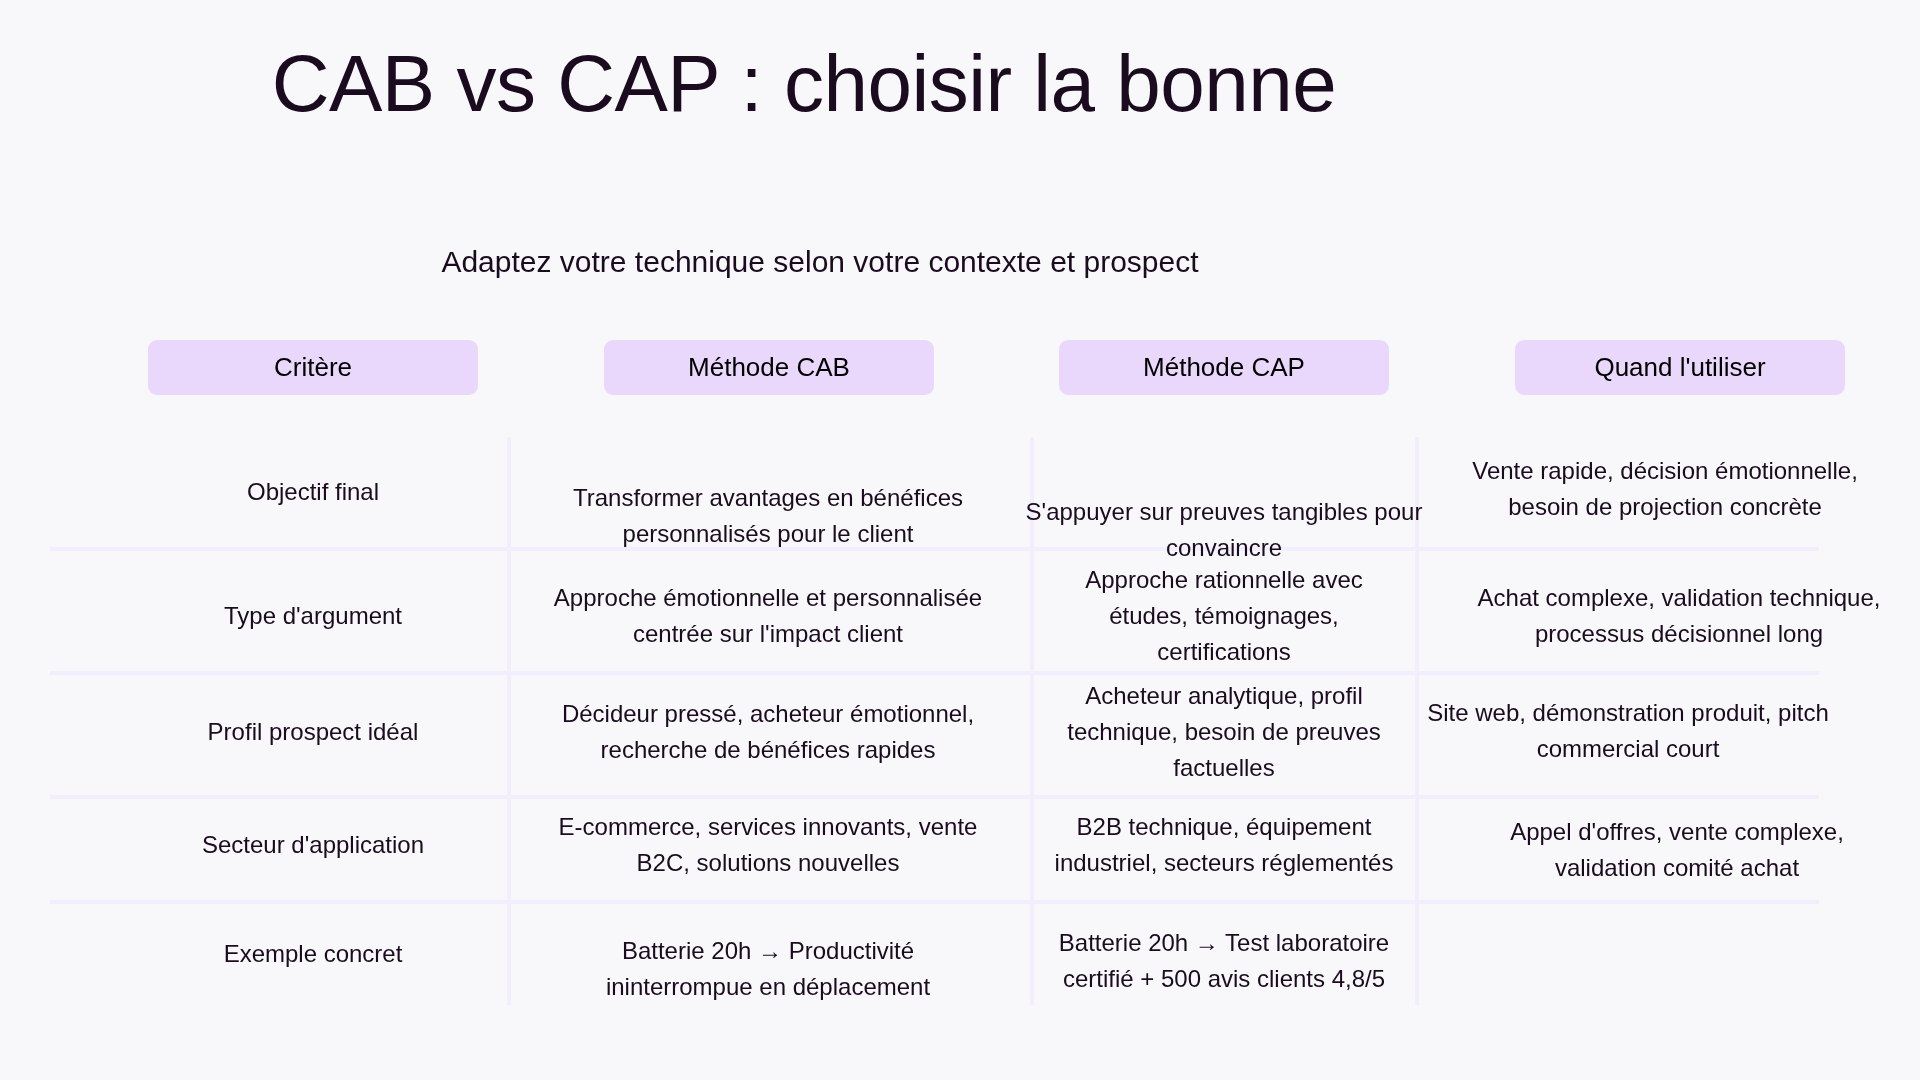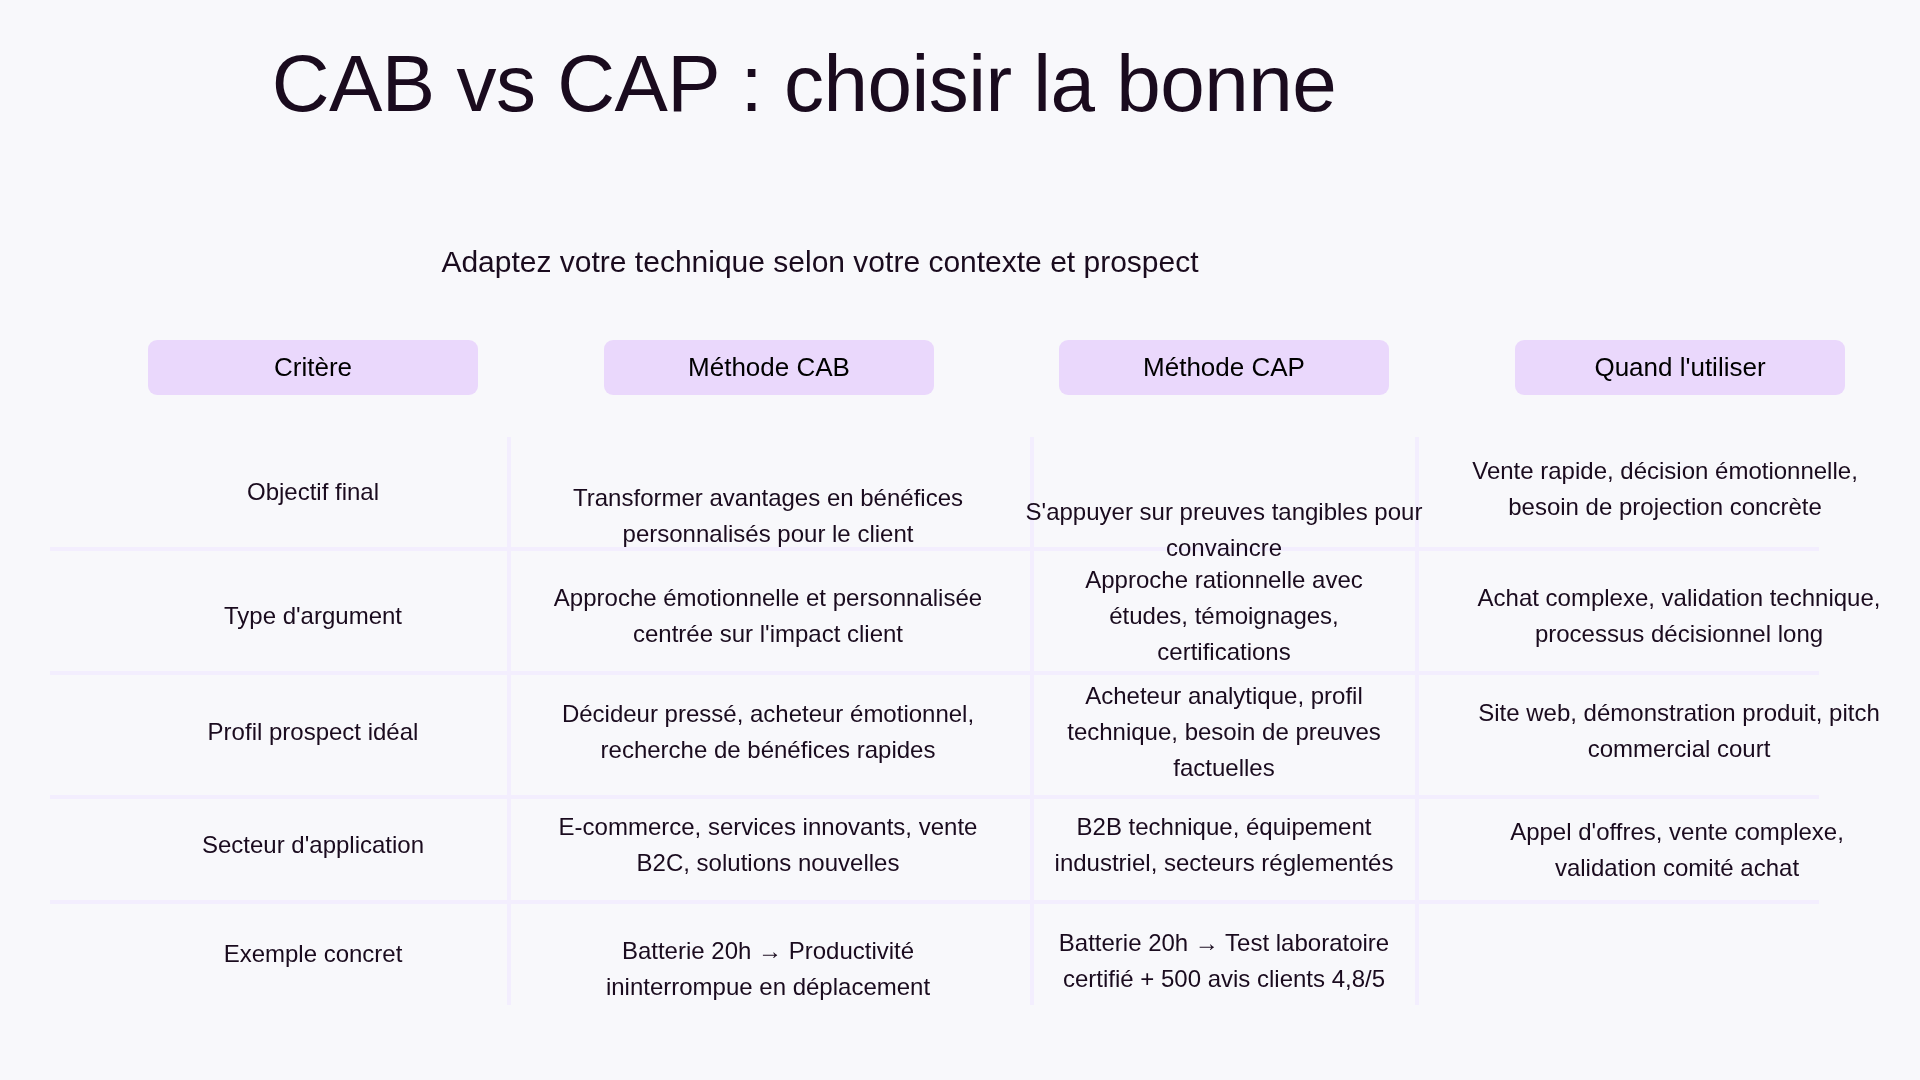--- a/index.html
+++ b/index.html
@@ -146,21 +146,21 @@
   <div>
     <div class="cell" style="left:85px; top:732px;">
         <span>Profil prospect idéal</span>
       </div>
     <div class="cell wide" style="left:540px; top:732px;">
         <span>Décideur pressé, acheteur émotionnel, recherche de bénéfices rapides</span>
       </div>
     <div class="cell" style="left:996px; top:732px;">
         <span style="max-width:350px;">Acheteur analytique, profil technique, besoin de preuves factuelles</span>
       </div>
-    <div class="cell wide" style="left:1451px; top:731px;">
+    <div class="cell wide" style="left:1400px; top:731px;">
         <span>Site web, démonstration produit, pitch commercial court</span>
       </div>
   </div>
 
   <div>
     <div class="cell" style="left:85px; top:845px;">
         <span>Secteur d'application</span>
       </div>
     <div class="cell wide" style="left:540px; top:845px;">
         <span>E-commerce, services innovants, vente B2C, solutions nouvelles</span>

